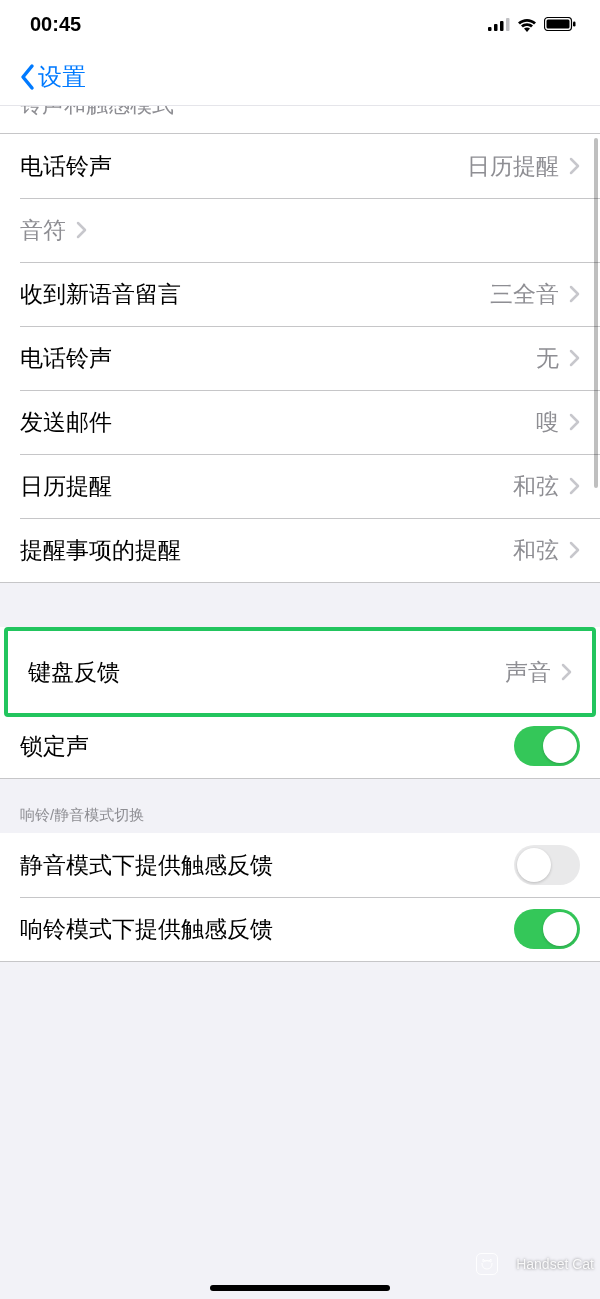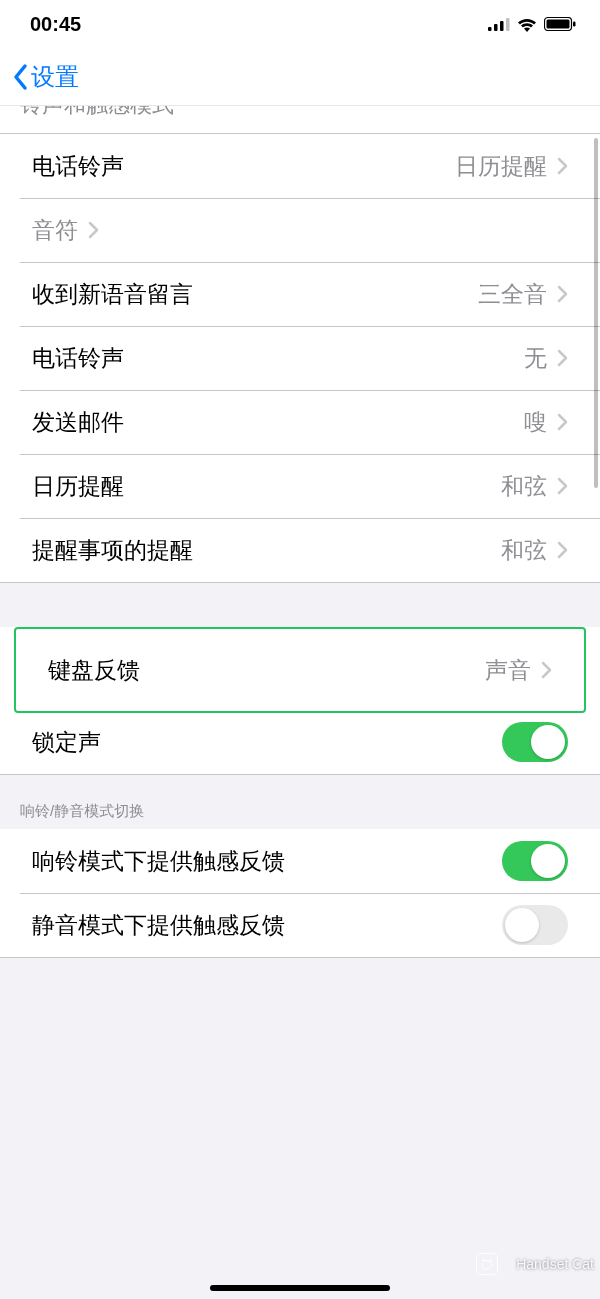--- a/index.html
+++ b/index.html
@@ -21,57 +21,57 @@
     .signal-icon svg, .wifi-icon svg, .battery-icon svg { display: block; }
     .nav-bar {
       height: 58px;
       display: flex; align-items: center;
       background: #fff;
       position: relative;
       border-bottom: 1px solid #e5e5ea;
     }
     .back-button {
       display: flex; align-items: center;
-      padding-left: 11px;
+      padding-left: 18px;
       color: #007aff; font-size: 24px;
       position: absolute; left: 0; top: 0; bottom: 0;
     }
     .back-button svg { display: block; }
     .nav-title {
       flex: 1; text-align: center; font-size: 24px; font-weight: 600; color: #000;
     }
     .content { background: #f2f2f7; }
     .clipped-header {
       height: 28px; background: #fff; border-bottom: 0.5px solid #c6c6c8;
       overflow: hidden; position: relative;
       color: #8e8e93; font-size: 22px; padding: 0 20px;
       display: flex; align-items: flex-start;
     }
     .clipped-header span { position: relative; top: -16px; }
     .list-group { background: #fff; }
     .row {
       height: 64px;
       display: flex; align-items: center;
-      padding: 0 32px;
+      padding: 0 20px;
       position: relative;
     }
     .row::after {
       content: ""; position: absolute; left: 20px; right: 0; bottom: 0;
       height: 0.5px; background: #c6c6c8;
     }
     .row:last-child::after { left: 0; }
     .row-label { flex: 1; font-size: 23px; color: #000; }
     .row-value { font-size: 23px; color: #8e8e93; margin-right: 10px; }
     .chevron { color: #c7c7cc; display: flex; align-items: center; }
     .chevron svg { display: block; }
     .group-spacer { height: 48px; }
     .highlight-box {
-      border: 2px solid #22c55e;
+      border: 4px solid #22c55e;
       border-radius: 4px;
-      margin: -3px 14px;
+      margin: -3px 4px;
       position: relative;
       z-index: 10;
     }
     .highlight-box .row { height: 82px; }
     .highlight-box .row::after { display: none; }
     .toggle {
       width: 66px; height: 40px; border-radius: 20px;
       position: relative;
       transition: background 0.2s;
     }
@@ -237,26 +237,26 @@
     </div>
     <div class="row">
       <span class="row-label">锁定声</span>
       <div class="toggle on"></div>
     </div>
   </div>
 
   <div class="section-header">响铃/静音模式切换</div>
   <div class="list-group">
     <div class="row">
+      <span class="row-label">静音模式下提供触感反馈</span>
+      <div class="toggle off"></div>
+    </div>
+    <div class="row">
       <span class="row-label">响铃模式下提供触感反馈</span>
       <div class="toggle on"></div>
-    </div>
-    <div class="row">
-      <span class="row-label">静音模式下提供触感反馈</span>
-      <div class="toggle off"></div>
     </div>
   </div>
 </div>
 
 <div class="scrollbar-mark"></div>
 
 <div class="watermark">
   <span class="watermark-icon">
     <svg width="14" height="14" viewBox="0 0 14 14">
         <path d="M3 2 L3 5 L5 4 Q7 3 9 4 L11 5 L11 2 L9 4 Q7 3 5 4 Z M2 6 Q2 12 7 12 Q12 12 12 6" stroke="rgba(255,255,255,0.9)" stroke-width="1" fill="none"></path>

